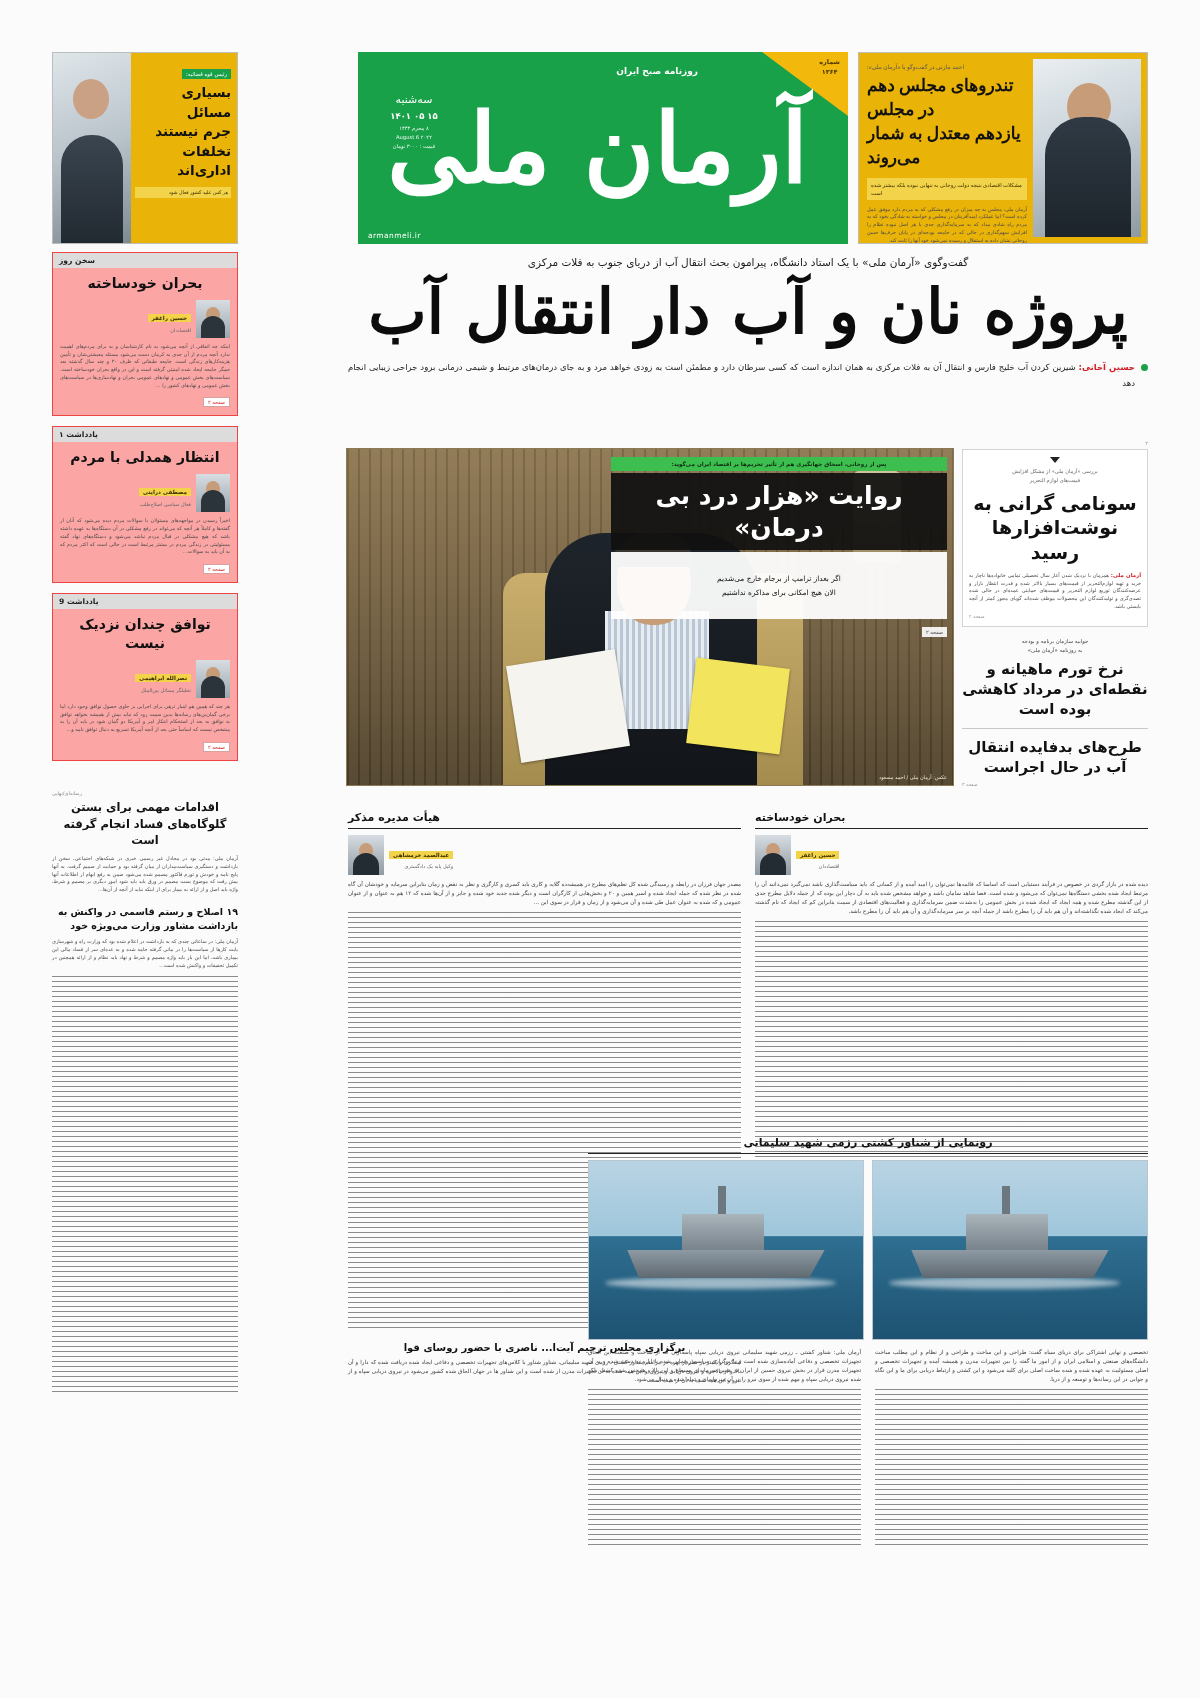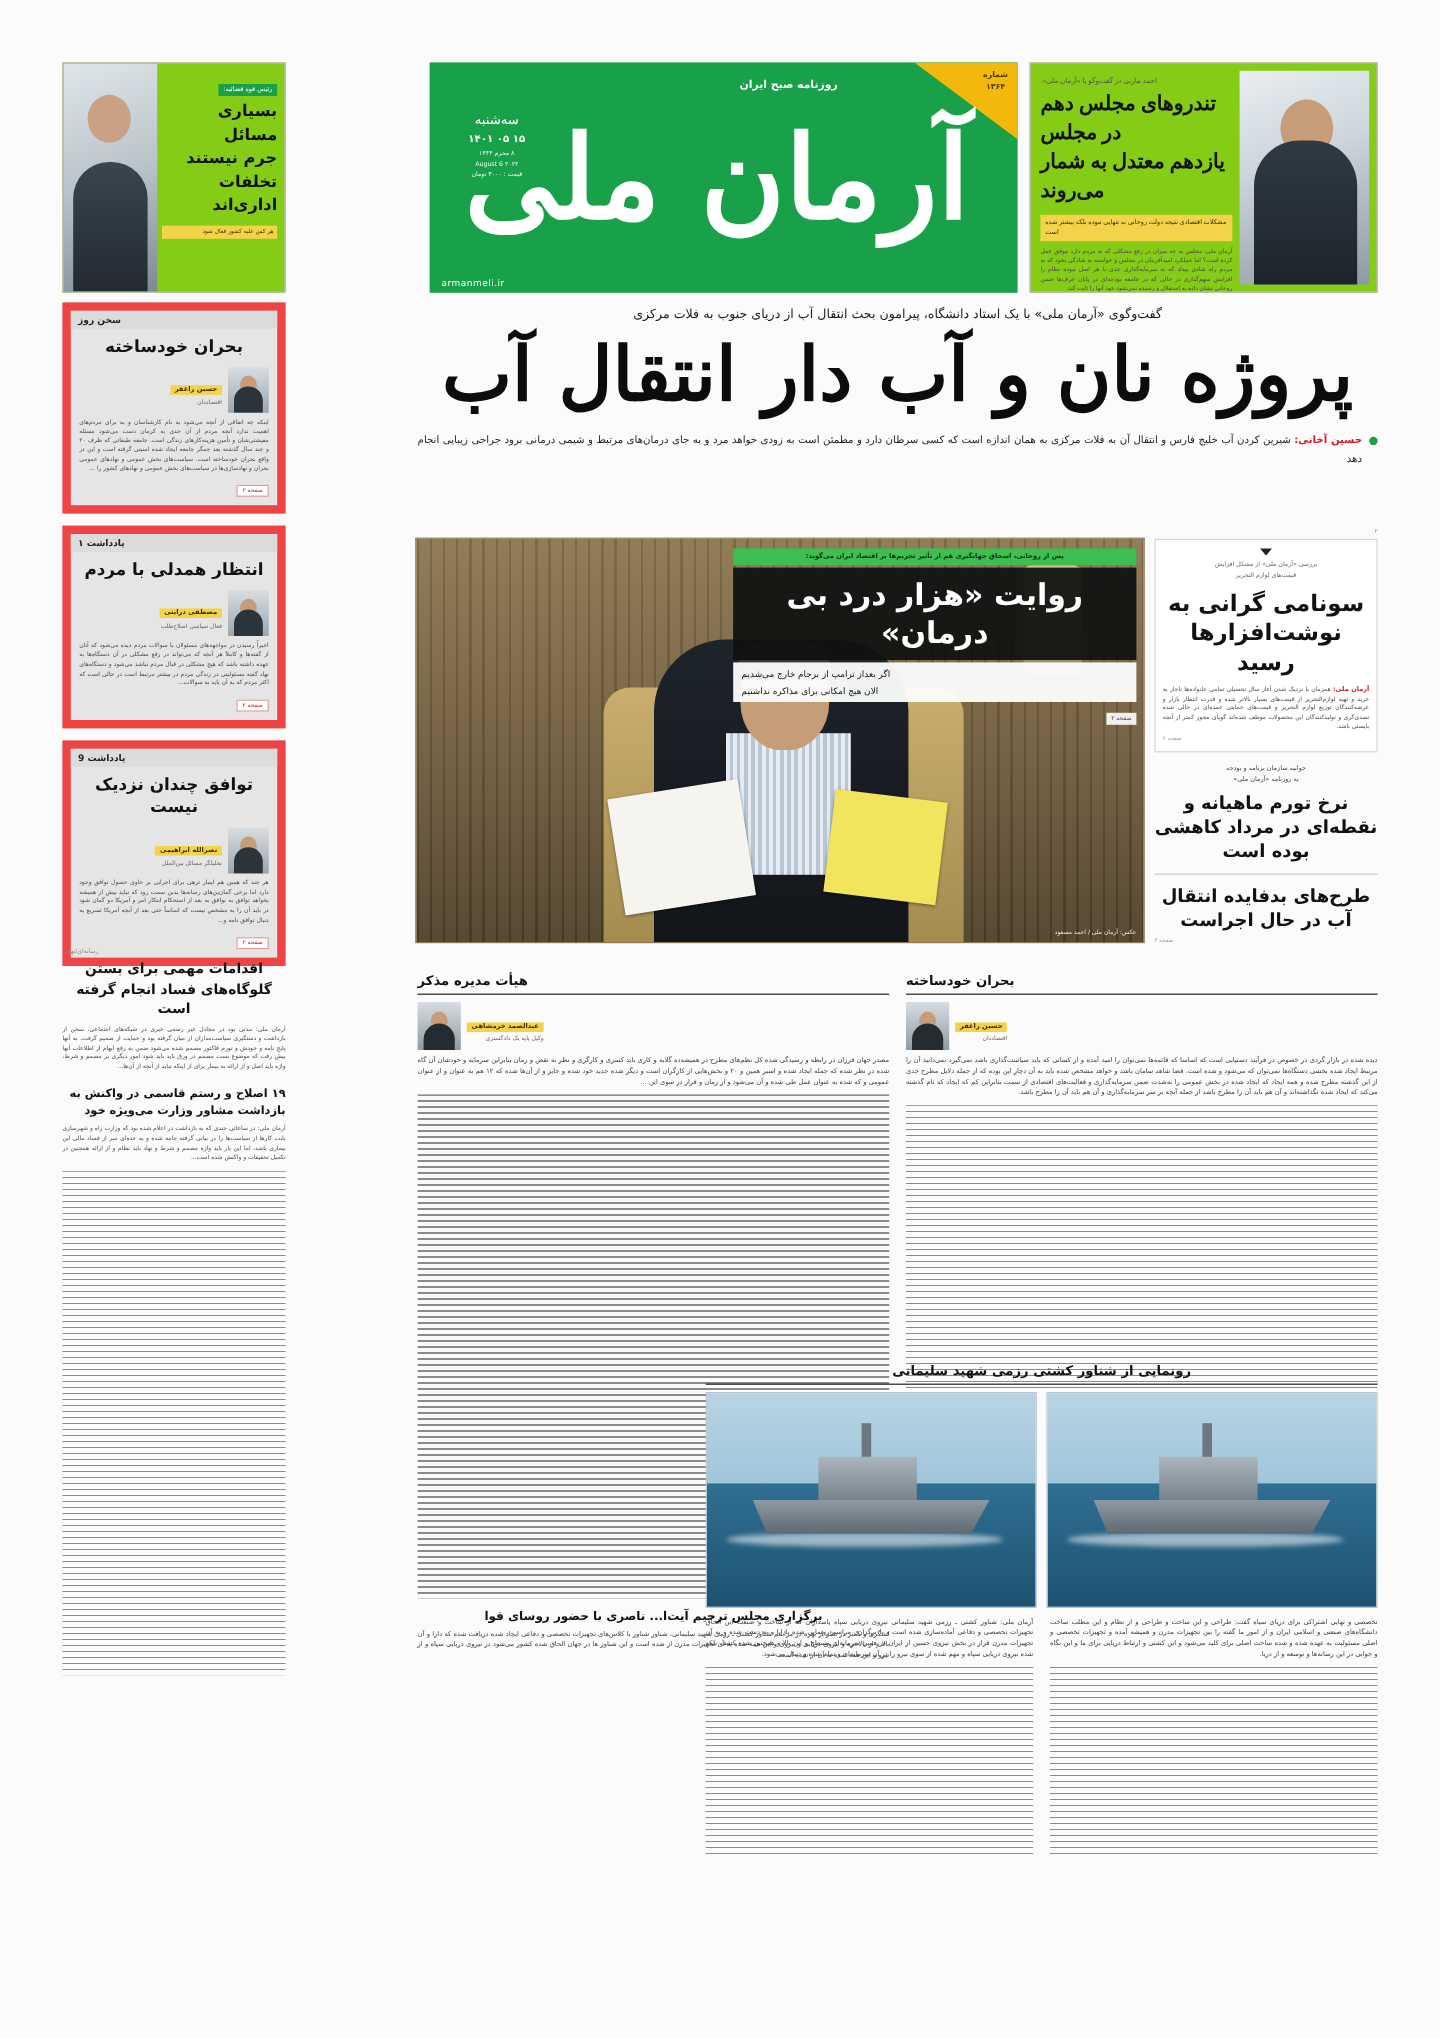--- a/index.html
+++ b/index.html
@@ -23,21 +23,21 @@
     background-image:repeating-linear-gradient(to bottom,
       rgba(70,70,70,.62) 0px, rgba(70,70,70,.62) 1px,
       rgba(255,255,255,0) 1px, rgba(255,255,255,0) 5px);
   }
   .rule{height:1px;background:#c9c9c9;}
 
   
   #topstrip{position:absolute;left:52px;top:52px;width:1096px;height:192px;}
   .topbox{
     position:absolute;top:0;height:192px;
-    background:#84cc16;border:1px solid #cfcfcf;box-sizing:border-box;
+    background:#eab308;border:1px solid #cfcfcf;box-sizing:border-box;
     overflow:hidden;
   }
   #promo-right{right:0;width:290px;border:1px solid #bdbdbd;font-family:Liberation Serif, serif;}
   #promo-right .ph{
     position:absolute;right:6px;top:6px;width:108px;height:178px;
     background:linear-gradient(160deg,#e9eef1 0%,#cdd6dc 40%,#8e9aa2 100%);
   }
   #promo-right .ph:after{
     content:"";position:absolute;left:12px;bottom:0;width:86px;height:120px;
     background:linear-gradient(180deg,#2f3a44 0%,#1d242b 100%);
@@ -210,34 +210,34 @@
   #photo .ovl .grn{
     background:#3dbf4f;color:#0e2b12;font-size:5.6px;font-weight:bold;padding:3px 5px;
     text-align:center;line-height:1.5;
   }
   #photo .ovl .blk{
     background:rgba(16,16,16,.93);color:#fff;font-size:25px;font-weight:bold;
     padding:7px 8px;text-align:center;line-height:1.25;margin-top:2px;
   }
   #photo .ovl .wht{
     background:rgba(255,255,255,.94);color:#121212;font-size:7.4px;line-height:1.85;
-    padding:3px 7px;text-align:left;margin-top:2px;
+    padding:20px 7px;text-align:center;margin-top:2px;
   }
   #photo .ovl .more{
     background:rgba(255,255,255,.9);font-size:5px;color:#444;padding:2px 4px;
     display:inline-block;margin-top:3px;
   }
   #photo .cap{
     position:absolute;right:6px;bottom:5px;font-size:5px;color:#f2ecd8;
   }
 
   
   #col-left{position:absolute;left:52px;top:252px;width:186px;}
   .nbox{
-    border:7px solid #ef4444;background:#e5e5e5;box-sizing:border-box;
+    border:1px solid #ef4444;background:#fca5a5;box-sizing:border-box;
     padding:0 7px 7px;margin-bottom:10px;position:relative;
   }
   .nbox .hdr{
     background:#dcdcdc;color:#222;font-size:7.6px;font-weight:bold;
     padding:3px 6px;text-align:left;margin:0 -7px 6px;
   }
   .nbox h3{margin:0;font-size:14px;line-height:1.35;font-weight:bold;text-align:center;color:#111;}
   .nbox .authrow{display:flex;align-items:center;gap:5px;margin:7px 0 5px;}
   .nbox .avatar{
     width:34px;height:38px;flex:none;background:linear-gradient(180deg,#d7dde2,#9aa6ae);

